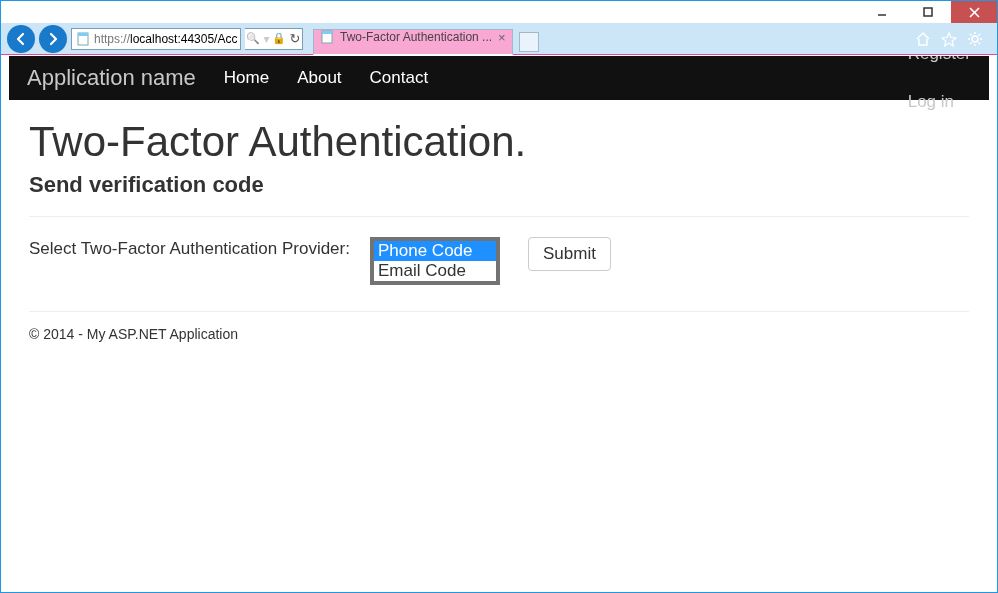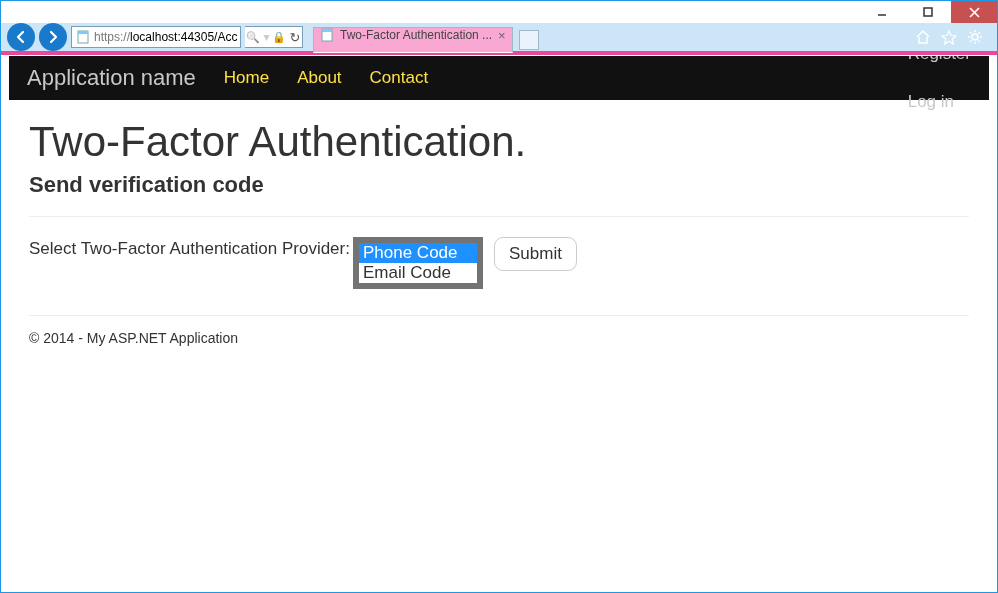--- a/index.html
+++ b/index.html
@@ -9,21 +9,21 @@
   
   .window { width: 998px; height: 593px; background: #fff; border: 1px solid #1e98e4; position: relative; }
 
   
   .titlebar { height: 22px; background: #fff; display: flex; justify-content: flex-end; align-items: stretch; }
   .titlebar .sysbtn { width: 46px; display:flex; align-items:center; justify-content:center; font-size:10px; color:#333; }
   .titlebar .sysbtn.close { background:#c75050; color:#fff; width:46px; }
   .titlebar .sysbtn svg { display:block; }
 
   
-  .toolbar { height: 32px; background:#cde6f7; display:flex; align-items:center; padding: 0 6px; gap:4px; border-bottom:4px solid #ec4899; }
+  .toolbar { height: 32px; background:#cde6f7; display:flex; align-items:center; padding: 0 6px; gap:4px; border-bottom:1px solid #ec4899; }
   .navbtn { width:28px; height:28px; border-radius:50%; background:#1979ca; display:flex; align-items:center; justify-content:center; color:#fff; }
   .navbtn.fwd { background:#1979ca; }
   .navbtn svg { display:block; }
   .urlbox { flex: 0 0 170px; height:22px; background:#fff; border:1px solid #7a9db8; display:flex; align-items:center; padding:0 4px; font-size:12px; color:#000; white-space:nowrap; overflow:hidden; }
   .urlbox .pageicon { width:14px; height:14px; margin-right:4px; flex:0 0 auto; display:flex; align-items:center; justify-content:center; }
   .url-proto { color:#777; }
   .search-icons { width:58px; height:22px; display:flex; align-items:center; justify-content:space-around; border:1px solid #7a9db8; border-left:none; background:#fff; font-size:12px; color:#555; }
   .tab { margin-left:6px; height:26px; background:#f9a8d4; border:1px solid #9fb9c9; border-bottom:1px solid #fff; display:flex; align-items:flex-start; padding:0 6px; font-size:12px; color:#444; gap:6px; max-width:210px; position:relative; top:3px;}
   .tab .favicon { width:14px; height:14px; display:flex; align-items:center; justify-content:center; }
   .tab .tablabel { overflow:hidden; white-space:nowrap; text-overflow:ellipsis; flex:1; }
@@ -33,34 +33,34 @@
   .ie-right { display:flex; gap:10px; align-items:center; color:#fff; padding-right:8px;}
   .ie-right .ico { width:16px; height:16px; display:flex; align-items:center; justify-content:center; }
 
   
   .viewport { position:absolute; top:55px; left:8px; right:8px; bottom:8px; background:#fff; overflow:hidden; }
 
   
   .navbar { background:#111; height:44px; display:flex; align-items:center; padding:0 18px; color:#9d9d9d; font-size:17px; }
   .brand { color:#c8c8c8; font-size:22px; margin-right:28px; }
   .navlinks { display:flex; gap:28px; }
-  .navlinks span { color:#fde047; }
+  .navlinks span { color:#ffffff; }
   .navright { margin-left:auto; display:flex; gap:28px; color:#c8c8c8;flex-direction:column;}
 
   .container { padding: 18px 20px; color:#333; }
   h1.title { font-weight:400; font-size:42px; color:#333; margin-bottom:6px; }
   h3.subtitle { font-weight:700; font-size:22px; color:#333; margin-bottom:18px; }
   hr.sep { border:none; border-top:1px solid #eee; margin:14px 0 20px; }
 
-  .formrow { display:flex; align-items:flex-start; gap:3px; font-size:17px; color:#333; }
+  .formrow { display:flex; align-items:flex-start; gap:20px; font-size:17px; color:#333; }
   .formrow .label { padding-top:2px; }
-  .selectbox { border:6px solid #737373; font-size:17px; line-height:20px; min-width:130px; }
+  .selectbox { border:4px solid #737373; font-size:17px; line-height:20px; min-width:130px; }
   .selectbox .opt { padding:0 4px; }
   .selectbox .opt.selected { background:#1e90ff; color:#fff; }
-  .submitbtn { border:1px solid #ccc; background:#fff; padding:6px 14px; font-size:17px; color:#333; border-radius:9px; margin-left:8px; align-self:flex-start; }
+  .submitbtn { border:1px solid #ccc; background:#fff; padding:6px 14px; font-size:17px; color:#333; border-radius:4px; margin-left:8px; align-self:flex-start; }
 
   hr.sep2 { border:none; border-top:1px solid #eee; margin:26px 0 14px; }
   .footer { font-size:14px; color:#333; }
 </style>
 </head>
 <body>
 
 <div class="window">
 
   <div class="titlebar">

